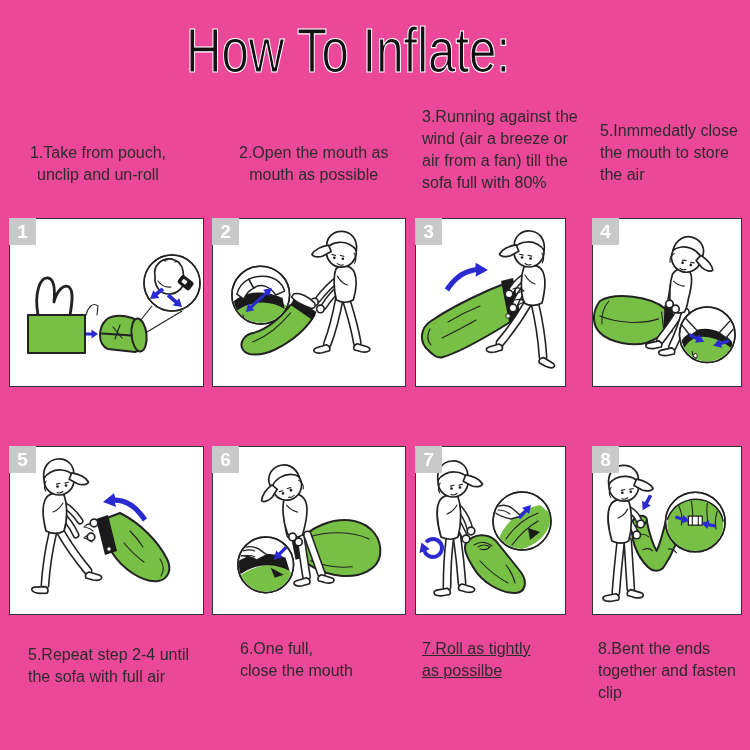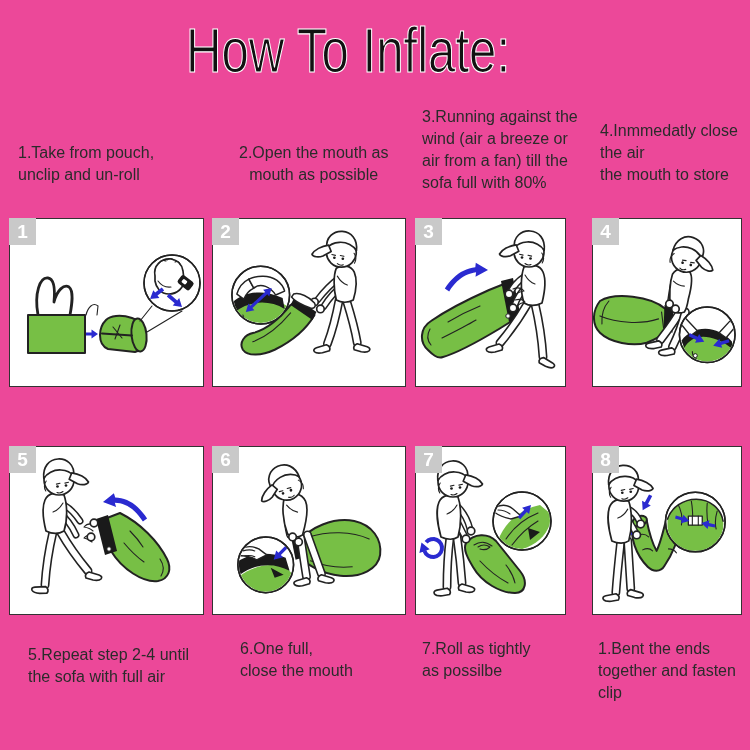--- a/index.html
+++ b/index.html
@@ -3,21 +3,21 @@
 <meta charset="utf-8">
 <style>
   html,body{margin:0;padding:0;background:#fff;}
   #canvas{position:relative;width:750px;height:750px;background:#ec4899;overflow:hidden;
           font-family:"Liberation Sans","DejaVu Sans",sans-serif;}
   .title{position:absolute;left:0;top:14px;width:696px;text-align:center;
          font-size:63px;font-weight:400;color:#111;
          transform:scaleX(0.78);transform-origin:348px 0;
          -webkit-text-stroke:1.2px #ffffff;}
   .caption{position:absolute;font-size:16px;line-height:22px;color:#2b2b2b;white-space:nowrap;}
-  .caption.center{}
+  .caption.center{text-align:center;}
   .panel{position:absolute;border:1px solid #333;background:#fff;box-sizing:border-box;}
   .badge{position:absolute;left:-1px;top:-1px;width:27px;height:27px;background:#c9c9c9;
          color:#fff;font-weight:bold;font-size:19px;line-height:27px;text-align:center;z-index:3;}
   .art{position:absolute;left:0;top:0;width:100%;height:100%;}
   .g{fill:#77bf45;stroke:#222;stroke-width:2;stroke-linejoin:round;}
   .gn{fill:#77bf45;stroke:none;}
   .wh{fill:#fff;stroke:#222;stroke-width:1.7;stroke-linejoin:round;}
   .ln{fill:none;stroke:#222;stroke-width:1.5;stroke-linecap:round;stroke-linejoin:round;}
   .lnt{fill:none;stroke:#222;stroke-width:1.1;stroke-linecap:round;stroke-linejoin:round;}
   .bl{fill:#2a2ad0;stroke:none;}
@@ -61,23 +61,23 @@
     <div>2.Open the mouth as</div>
       <div>mouth as possible</div>
   </div>
   <div class="caption" style="left:422px;top:106px;">
     <div>3.Running against the</div>
       <div>wind (air a breeze or</div>
     <div>air from a fan) till the</div>
       <div>sofa full with 80%</div>
   </div>
   <div class="caption" style="left:600px;top:120px;">
-    <div>4.Inmmedatly close</div>
-      <div>the air</div>
-    <div>the mouth to store</div>
+    <div>5.Inmmedatly close</div>
+      <div>the mouth to store</div>
+    <div>the air</div>
   </div>
 
   <div class="panel" style="left:9px;top:218px;width:195px;height:169px;">
     <div class="badge">1</div>
     <svg class="art" viewBox="0 0 193 167">
       <defs>
           <clipPath id="mg1">
             <circle cx="162" cy="64" r="27"></circle>
           </clipPath>
         </defs>
@@ -448,23 +448,23 @@
   </div>
 
   <div class="caption" style="left:28px;top:644px;">
     <div>5.Repeat step 2-4 until</div>
       <div>the sofa with full air</div>
   </div>
   <div class="caption" style="left:240px;top:638px;">
     <div>6.One full,</div>
       <div>close the mouth</div>
   </div>
-  <div class="caption" style="left:422px;top:638px;">
+  <div class="caption" style="left:422px;top:638px;text-decoration:underline;">
     <div>7.Roll as tightly</div>
       <div>as possilbe</div>
   </div>
   <div class="caption" style="left:598px;top:638px;">
-    <div>1.Bent the ends</div>
+    <div>8.Bent the ends</div>
       <div>together and fasten</div>
     <div>clip</div>
   </div>
 
 </div>
 
 </body></html>

